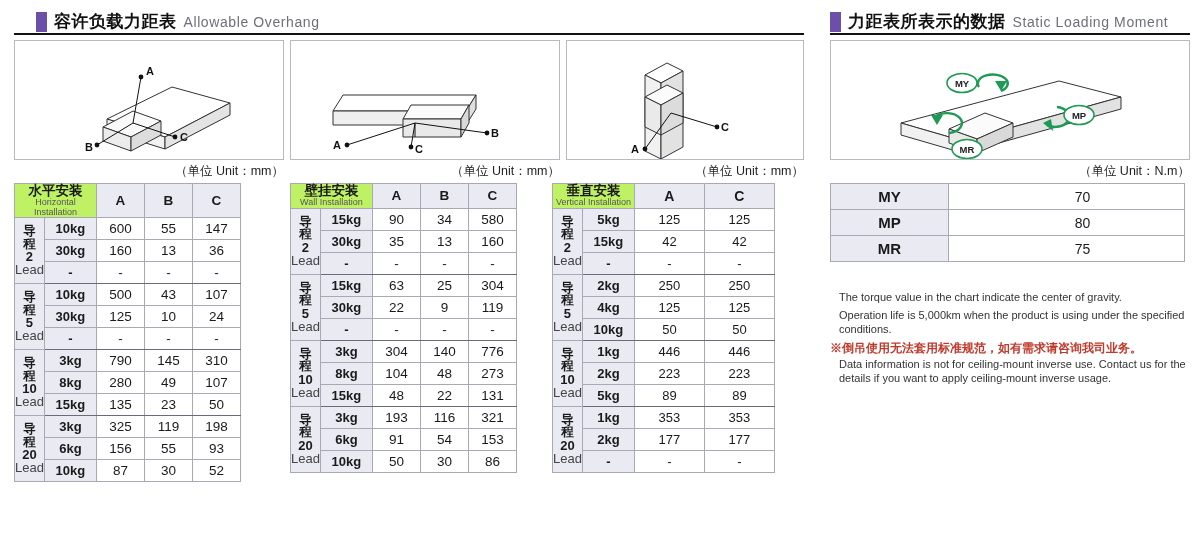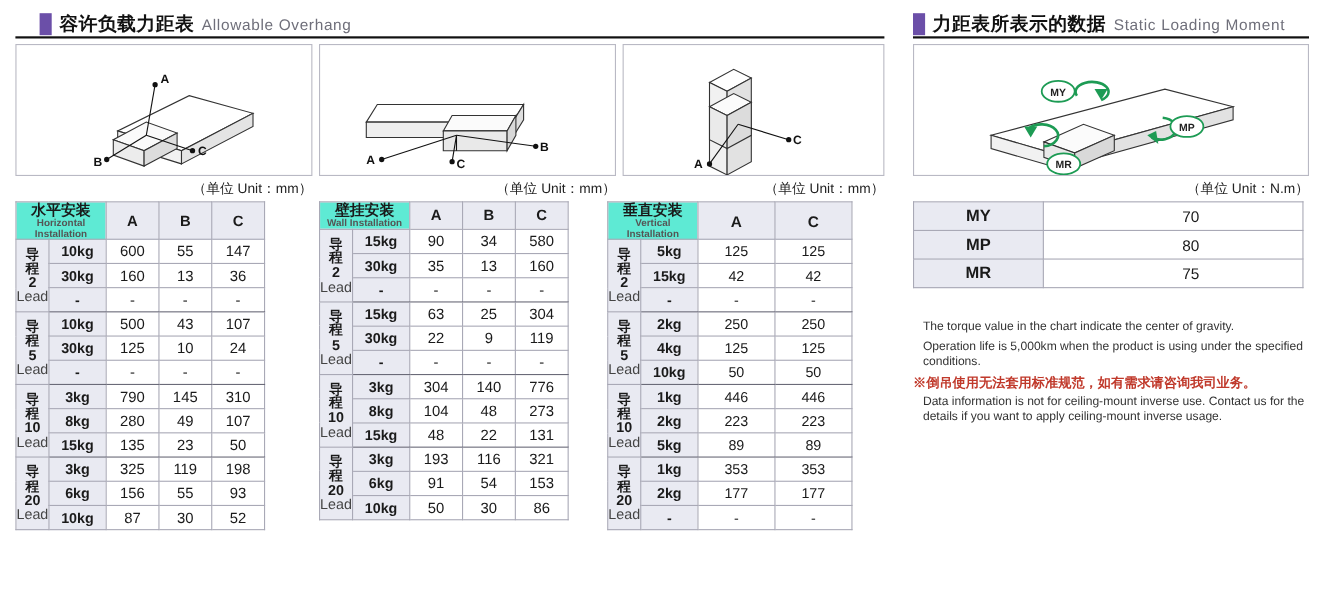--- a/index.html
+++ b/index.html
@@ -66,26 +66,26 @@
   table td, table th {
     border: 1px solid #a9a9b6;
     text-align: center;
     vertical-align: middle;
     padding: 0;
     font-weight: normal;
     background: #fff;
     height: 22px;
   }
   .hdr-cell {
-    background: #5eead4;
+    background: #bef264;
     font-weight: bold;
     line-height: 1.05;
   }
   .hdr-cell .cn { font-size: 13.5px; font-weight: bold; display: block; }
-  .hdr-cell .en { font-size: 9px; color: #555; display: block; font-weight: bold; }
+  .hdr-cell .en { font-size: 9px; color: #555; display: block; font-weight: normal; }
   .axis-cell { background: #e9eaf2; font-weight: bold; font-size: 14px; }
   .lead-cell {
     background: #e9eaf2;
     font-weight: bold;
     font-size: 12px;
     line-height: 1.0;
     width: 26px;
   }
   .lead-cell .ln { display:block; font-size: 12.5px; }
   .lead-cell .num { display:block; font-size: 13px; }

